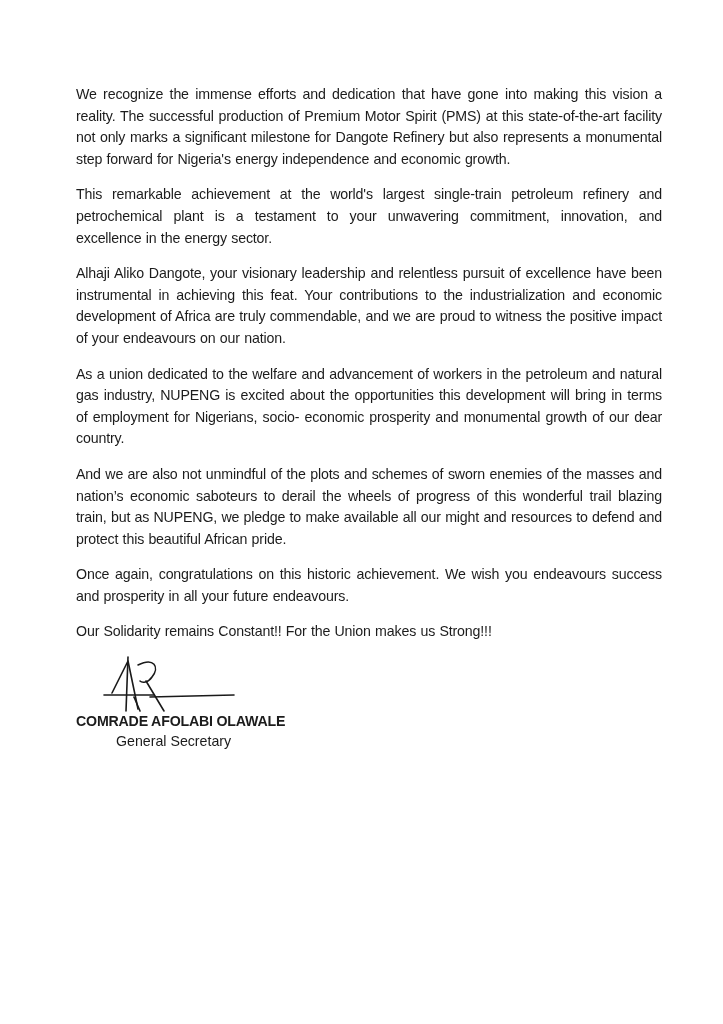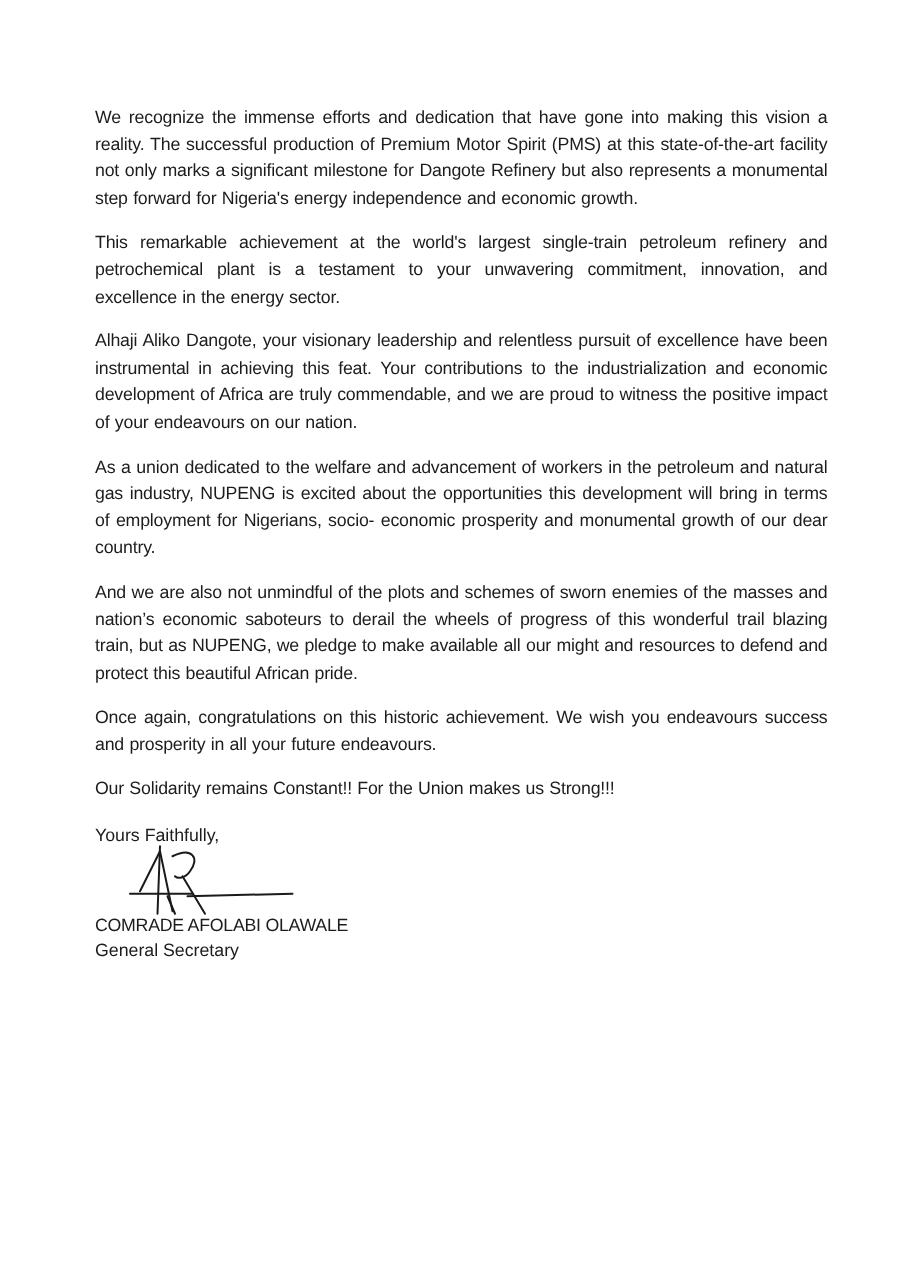--- a/index.html
+++ b/index.html
@@ -44,44 +44,44 @@
       height: 52px;
     }
     .signature {
       position: absolute;
       left: 18px;
       top: -6px;
       width: 150px;
       height: 62px;
     }
     .sig-name {
-      font-weight: normal;
+      font-weight: bold;
       font-size: 14.2px;
       line-height: 20px;
       letter-spacing: -0.2px;
     }
     .sig-title {
       font-size: 14.2px;
       line-height: 20px;
+      margin-left: 40px;
     }
   </style>
 </head>
 <body>
 
 <div class="page">
   <p class="para">We recognize the immense efforts and dedication that have gone into making this vision a reality. The successful production of Premium Motor Spirit (PMS) at this state-of-the-art facility not only marks a significant milestone for Dangote Refinery but also represents a monumental step forward for Nigeria's energy independence and economic growth.</p>
   <p class="para">This remarkable achievement at the world's largest single-train petroleum refinery and petrochemical plant is a testament to your unwavering commitment, innovation, and excellence in the energy sector.</p>
   <p class="para">Alhaji Aliko Dangote, your visionary leadership and relentless pursuit of excellence have been instrumental in achieving this feat. Your contributions to the industrialization and economic development of Africa are truly commendable, and we are proud to witness the positive impact of your endeavours on our nation.</p>
   <p class="para">As a union dedicated to the welfare and advancement of workers in the petroleum and natural gas industry, NUPENG is excited about the opportunities this development will bring in terms of employment for Nigerians, socio- economic prosperity and monumental growth of our dear country.</p>
   <p class="para">And we are also not unmindful of the plots and schemes of sworn enemies of the masses and nation’s economic saboteurs to derail the wheels of progress of this wonderful trail blazing train, but as NUPENG, we pledge to make available all our might and resources to defend and protect this beautiful African pride.</p>
   <p class="para">Once again, congratulations on this historic achievement. We wish you endeavours success and prosperity in all your future endeavours.</p>
   <p class="para">Our Solidarity remains Constant!! For the Union makes us Strong!!!</p>
 
   <div class="closing">
-    <div>Yours Faithfully,</div>
     <div class="sig-block">
       <svg class="signature" viewBox="0 0 150 62">
         <g fill="none" stroke="#1a1a1a" stroke-width="1.6" stroke-linecap="round" stroke-linejoin="round">
           <path d="M34 4 L32 58"></path>
           <path d="M18 40 L34 8 L44 56"></path>
           <path d="M10 42 L60 42"></path>
           <path d="M44 12 C60 4 66 14 58 24 C54 30 48 30 46 28 M52 28 L70 58"></path>
           <path d="M56 44 L140 42"></path>
           <path d="M40 44 L46 58"></path>
         </g>

